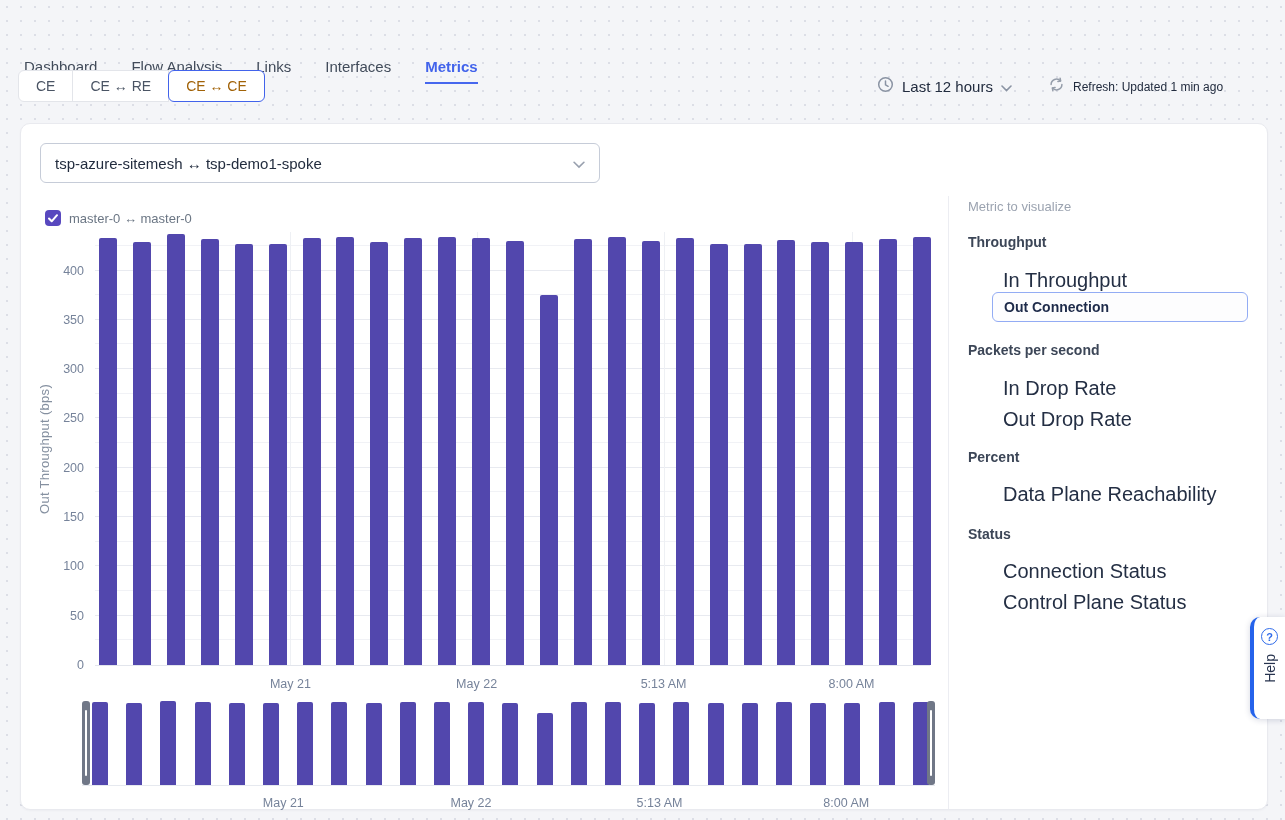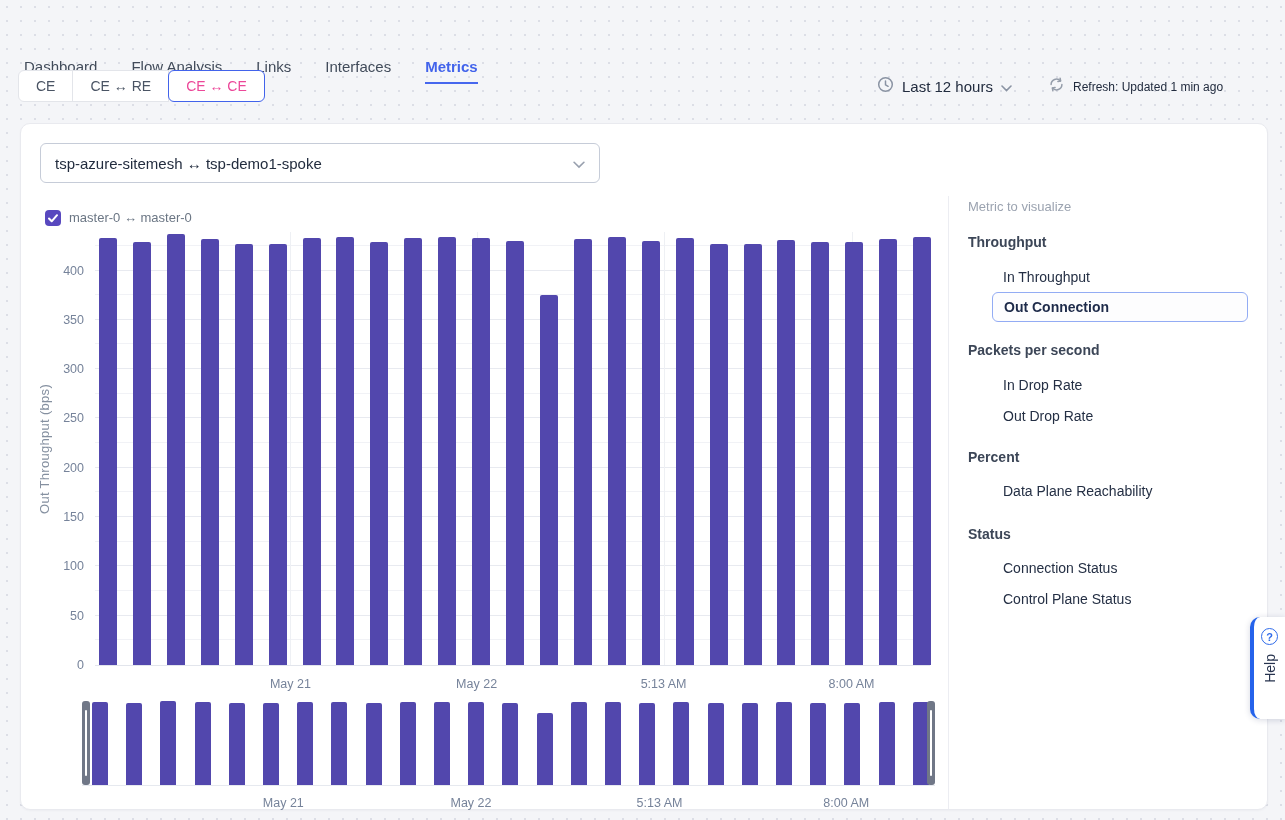--- a/index.html
+++ b/index.html
@@ -14,36 +14,36 @@
   
   .topnav { position:absolute; left:24px; top:22px; display:flex; gap:34px; }
   .nav-item { font-size:15px; color:#414b5a; padding-bottom:7px; cursor:pointer;margin-top:36px; }
   .nav-item.active { color:#4263eb; font-weight:bold; border-bottom:2px solid #4667ee; }
   
   .tabgroup { position:absolute; left:18px; top:70px; display:flex; }
   .tab { height:32px; padding:10px 17px; display:flex; align-items:center; font-size:14px;
          color:#4a5464; background:#fff; border:1px solid #e3e5ea; margin-left:-1px; cursor:pointer; }
   .tab:first-child { border-radius:6px 0 0 6px; margin-left:0; }
   .tab:last-child { border-radius:0 6px 6px 0; }
-  .tab.active { border:1px solid #4263eb; color:#ec4899; border-radius:6px; z-index:2; }
+  .tab.active { border:1px solid #4263eb; color:#a16207; border-radius:6px; z-index:2; }
   
   .time-range { position:absolute; left:877px; top:76px; display:flex; align-items:center; gap:8px; cursor:pointer; }
   .time-range-label { font-size:15px; color:#222c3f; }
   .refresh { position:absolute; left:1048px; top:76px; display:flex; align-items:center; gap:8px; cursor:pointer; }
   .refresh-label { font-size:12px; color:#222c3f; }
   
   .card { position:absolute; left:20px; top:123px; width:1248px; height:687px;
           background:#fff; border:1px solid #e9eaef; border-radius:10px;
           box-shadow:0 1px 2px rgba(40,50,80,.04); }
   .pair-select { position:absolute; left:40px; top:143px; width:560px; height:40px;
           background:#fff; border:1px solid #c6ccd8; border-radius:6px;
           display:flex; align-items:center; padding:0 14px; font-size:15px; color:#232d3f; cursor:pointer; }
   .pair-select .chev { margin-left:auto; }
   
-  .series-toggle { position:absolute; left:45px; top:210px; display:flex; align-items:flex-start; gap:8px; cursor:pointer; }
+  .series-toggle { position:absolute; left:45px; top:210px; display:flex; align-items:center; gap:8px; cursor:pointer; }
   .checkbox { width:16px; height:16px; border-radius:4px; background:#5848bf;
               display:flex; align-items:center; justify-content:center; }
   .series-label { font-size:13px; color:#6b7684; }
   
   .ylabel { position:absolute; left:36px; top:232px; height:434px; width:16px;
             writing-mode:vertical-rl; transform:rotate(180deg);
             display:flex; align-items:center; justify-content:center;
             font-size:13px; color:#8590a0; letter-spacing:.3px; }
   #y-labels { position:absolute; left:50px; top:232px; width:34px; height:434px; }
   #y-labels .ytick { position:absolute; right:0; font-size:12.5px; color:#76839a; }
@@ -59,21 +59,21 @@
   #nav-plot { position:absolute; left:82px; top:701px; width:853px; height:85px;
               border-bottom:1px solid #e6e9ef; cursor:ew-resize; }
   .nav-bar { position:absolute; bottom:0; width:16px; background:#5247ad; border-radius:2px 2px 0 0; }
   .nav-handle { position:absolute; top:0; width:8px; height:100%; background:#707787; border-radius:3px; z-index:3; cursor:ew-resize; }
   .nav-handle::after { content:''; position:absolute; left:3px; top:9px; bottom:9px; width:2px; background:#fff; border-radius:1px; }
   #x-labels-nav { position:absolute; left:82px; top:796px; width:853px; height:16px; }
   
   .divider { position:absolute; left:948px; top:196px; width:1px; height:613px; background:#ecedf2; }
   .sb-title { position:absolute; left:968px; top:199px; font-size:13px; color:#9ba3b0; }
   .sb-heading { position:absolute; left:968px; font-size:14px; font-weight:bold; color:#3c4657; }
-  .sb-item { position:absolute; left:1003px; font-size:14px; color:#242f44; cursor:pointer; }
+  .sb-item { position:absolute; left:1003px; font-size:20px; color:#242f44; cursor:pointer; }
   .sb-selected { position:absolute; left:992px; top:292px; width:256px; height:30px;
                  border:1px solid #93acf4; border-radius:6px; background:#fdfdfe;
                  display:flex; align-items:center; padding-left:11px;
                  font-size:14px; font-weight:bold; color:#1e2b4a; cursor:pointer; }
   
   .help-tab { position:absolute; left:1250px; top:617px; width:35px; height:102px;
               background:#fff; border-radius:10px 0 0 10px; border-left:4px solid #2563eb;
               box-shadow:0 1px 6px rgba(30,40,90,.18); z-index:5;
               display:flex; flex-direction:column; align-items:center; padding-top:11px; gap:9px; cursor:pointer; }
   .help-q { width:17px; height:17px; border:1.5px solid #2f6bea; border-radius:50%;

